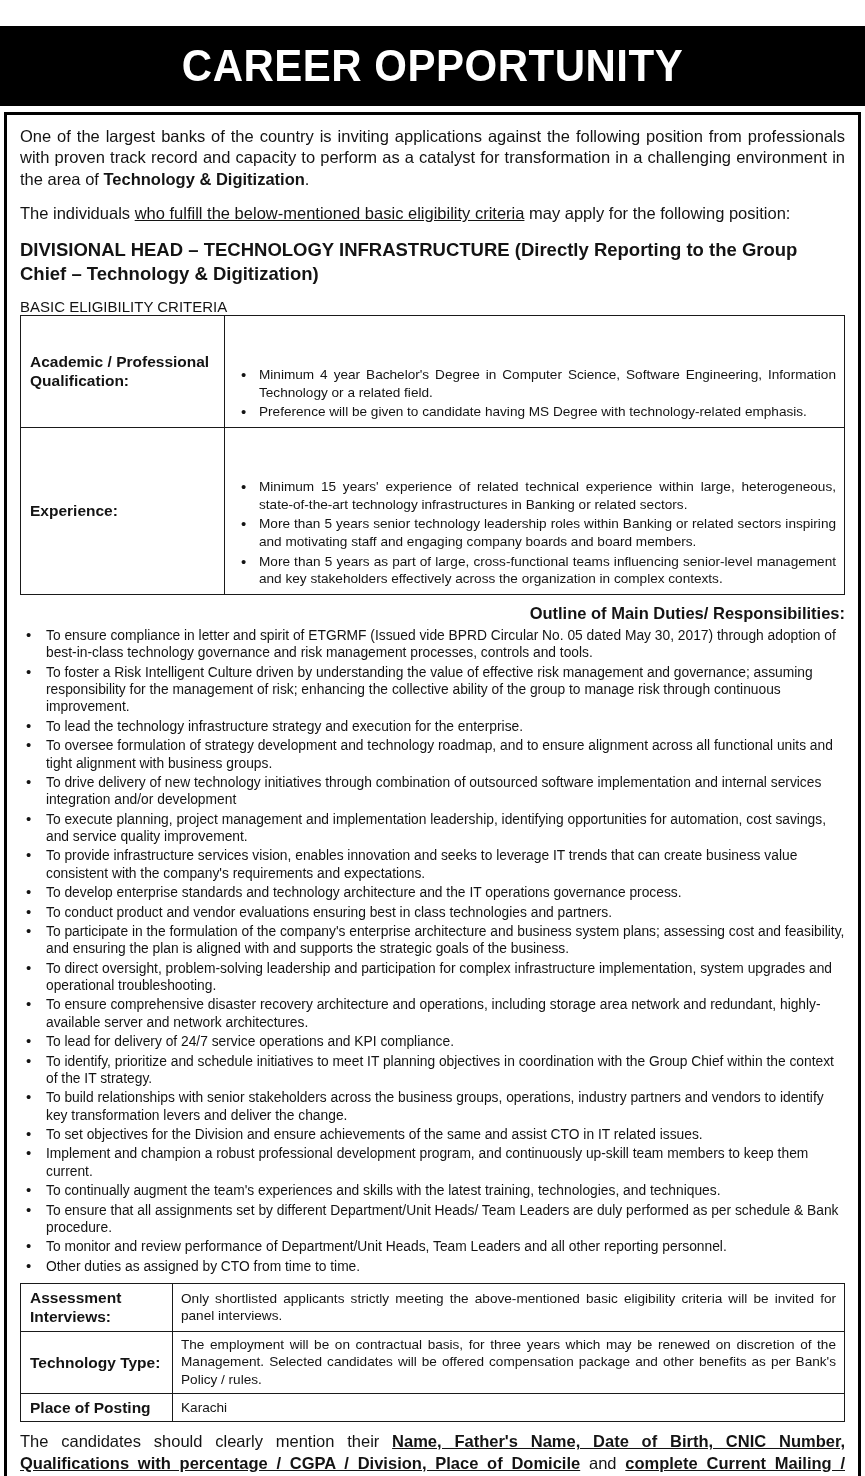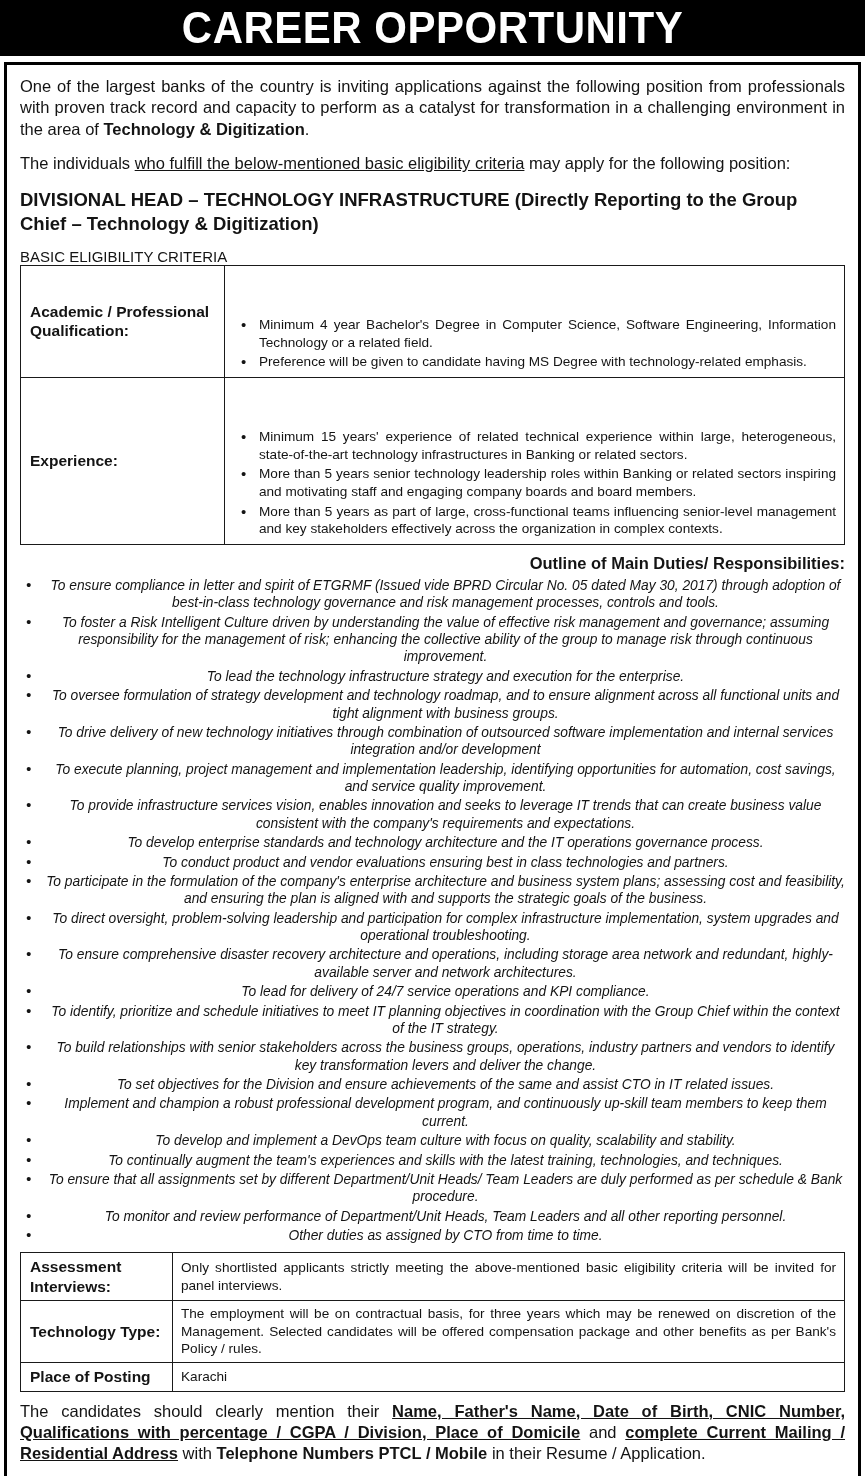--- a/index.html
+++ b/index.html
@@ -8,24 +8,25 @@
     font-family: "Liberation Sans", "DejaVu Sans", sans-serif;
     color: #141414;
     width: 865px;
   }
   .page { width: 865px; min-height: 1476px; background: #fff; position: relative; }
 
   
   .masthead {
     background: #000;
     width: 865px;
-    height: 56px;
+    height: 80px;
     display: flex;
     align-items: center;
     justify-content: center;
+    margin-top: 26px;
   }
   .masthead h1 {
     color: #fff;
     font-size: 42px;
     font-weight: bold;
     letter-spacing: 0.5px;
     transform: scaleY(1.05);
   }
 
   
@@ -99,22 +100,21 @@
     margin: 2px 0 4px 0;
     text-align: right;
   }
   ul.duties-list { list-style: none; margin-bottom: 8px; }
   ul.duties-list li {
     position: relative;
     font-size: 13.8px;
     line-height: 1.26;
     padding-left: 26px;
     margin-bottom: 2px;
-    text-align: center;
-    font-style: italic;
+    text-align: left;
   }
   ul.duties-list li::before {
     content: "\2022";
     position: absolute;
     left: 6px;
     top: -1px;
     font-size: 15px;
   }
 
   
@@ -179,21 +179,20 @@
         <li>To develop enterprise standards and technology architecture and the IT operations governance process.</li>
         <li>To conduct product and vendor evaluations ensuring best in class technologies and partners.</li>
         <li>To participate in the formulation of the company's enterprise architecture and business system plans; assessing cost and feasibility, and ensuring the plan is aligned with and supports the strategic goals of the business.</li>
         <li>To direct oversight, problem-solving leadership and participation for complex infrastructure implementation, system upgrades and operational troubleshooting.</li>
         <li>To ensure comprehensive disaster recovery architecture and operations, including storage area network and redundant, highly-available server and network architectures.</li>
         <li>To lead for delivery of 24/7 service operations and KPI compliance.</li>
         <li>To identify, prioritize and schedule initiatives to meet IT planning objectives in coordination with the Group Chief within the context of the IT strategy.</li>
         <li>To build relationships with senior stakeholders across the business groups, operations, industry partners and vendors to identify key transformation levers and deliver the change.</li>
         <li>To set objectives for the Division and ensure achievements of the same and assist CTO in IT related issues.</li>
         <li>Implement and champion a robust professional development program, and continuously up-skill team members to keep them current.</li>
-        <li>To develop and implement a DevOps team culture with focus on quality, scalability and stability.</li>
         <li>To continually augment the team's experiences and skills with the latest training, technologies, and techniques.</li>
         <li>To ensure that all assignments set by different Department/Unit Heads/ Team Leaders are duly performed as per schedule &amp; Bank procedure.</li>
         <li>To monitor and review performance of Department/Unit Heads, Team Leaders and all other reporting personnel.</li>
         <li>Other duties as assigned by CTO from time to time.</li>
       </ul>
 
     <table class="grid-table t2">
       <tbody>
           <tr>
         <td class="label-cell">Assessment Interviews:</td>

